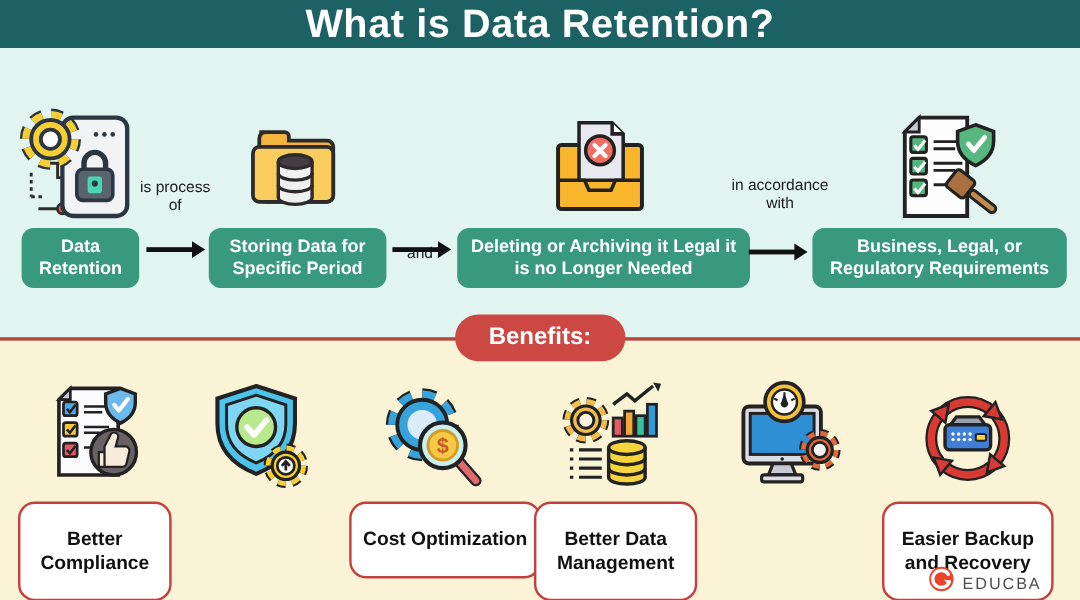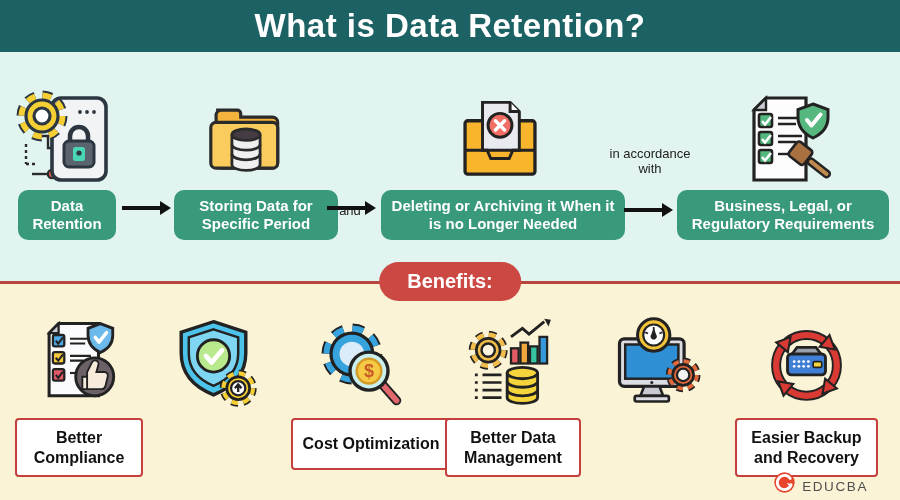--- a/index.html
+++ b/index.html
@@ -1,20 +1,20 @@
 <!DOCTYPE html>
 <html><head>
 <meta charset="utf-8">
 <style>
   html,body{margin:0;padding:0;background:#fff;}
   .canvas{position:relative;width:900px;height:500px;overflow:hidden;
           font-family:"Liberation Sans",sans-serif;background:#e1f4ef;}
 
   
-  .header{position:absolute;left:0;top:0;width:900px;height:52px;background:#1c6163;
+  .header{position:absolute;left:0;top:0;width:900px;height:40px;background:#1c6163;
           display:flex;align-items:center;justify-content:center;}
   .header .title{color:#fff;font-size:33px;font-weight:bold;letter-spacing:.5px;}
 
   
   .flow{position:absolute;left:0;top:56px;width:900px;height:226px;background:#e1f4ef;}
   .flow-icon{position:absolute;}
   .step-box{position:absolute;top:134px;background:#38997c;border-radius:10px;
             color:#fff;font-weight:bold;font-size:15px;line-height:1.18;text-align:center;
             display:flex;align-items:center;justify-content:center;padding:8px 6px;box-sizing:border-box;height:50px;}
   .conn-label{position:absolute;color:#1c1c1c;font-size:13px;line-height:1.14;text-align:center;}
@@ -25,23 +25,23 @@
   
   .divider{position:absolute;left:0;top:281px;width:900px;height:3px;background:#b9453f;}
   .benefits-pill{position:absolute;top:262px;left:50%;transform:translateX(-50%);
                  background:#cc4843;color:#fff;font-size:20px;font-weight:bold;
                  padding:8px 28px;border-radius:22px;white-space:nowrap;}
 
   
   .benefits{position:absolute;left:0;top:284px;width:900px;height:216px;background:#fbf3d6;}
   .benefit-icon{position:absolute;top:32px;width:95px;height:95px;}
   .benefit-label{position:absolute;top:134px;min-height:52px;box-sizing:border-box;
-                 background:#fff;border:2.5px solid #c4403c;border-radius:4px;
+                 background:#fff;border:2.5px solid #c4403c;border-radius:14px;
                  display:flex;align-items:center;justify-content:center;text-align:center;
-                 font-size:16px;font-weight:bold;color:#111;line-height:1.22;padding:8px 6px;}
+                 font-size:16px;font-weight:bold;color:#111;line-height:1.22;padding:20px 6px;}
 
   
   .brand{position:absolute;right:32px;top:187px;display:flex;align-items:flex-end;gap:6px;}
   .brand-name{font-size:13.5px;letter-spacing:1.6px;color:#4d4d4d;}
   svg{display:block;}
 </style>
 </head>
 <body>
 
 <div class="canvas">
@@ -121,24 +121,25 @@
           <path d="M-6 -1 l4.5 5.5 l9 -11" fill="none" stroke="#fff" stroke-width="4" stroke-linecap="round" stroke-linejoin="round"></path>
         </g>
         <g transform="translate(68,64) rotate(38)">
           <rect x="6" y="-3" width="26" height="6.5" rx="3" fill="#c08a4f" stroke="#222" stroke-width="2.4"></rect>
           <rect x="-14" y="-9" width="19" height="18" rx="3" fill="#a8713f" stroke="#222" stroke-width="2.6"></rect>
         </g>
       </svg>
     </span>
 
     <div class="step-box" style="left:18px;width:98px;">Data Retention</div>
-    <div class="step-box" style="left:174px;width:164px;">Storing Data for Specific Period</div>
-    <div class="step-box" style="left:381px;width:244px;">Deleting or Archiving it When it is no Longer Needed</div>
+    <div class="step-box" style="left:174px;width:148px;">Storing Data for Specific Period</div>
+    <div class="step-box" style="left:381px;width:244px;">Deleting or Archiving it Legal it is no Longer Needed</div>
     <div class="step-box" style="left:677px;width:212px;">Business, Legal, or Regulatory Requirements</div>
 
+    <div class="conn-label" style="left:112px;top:93px;width:68px;">is process of</div>
     <div class="arrow" style="left:122px;top:150px;width:45px;"></div>
 
     <div class="conn-label" style="left:325px;top:120px;width:50px;margin-top:28px;">and</div>
     <div class="arrow" style="left:327px;top:150px;width:45px;"></div>
 
     <div class="conn-label" style="left:605px;top:91px;width:90px;">in accordance with</div>
     <div class="arrow" style="left:624px;top:152px;width:45px;"></div>
   </div>
 
   <div class="divider"></div>

